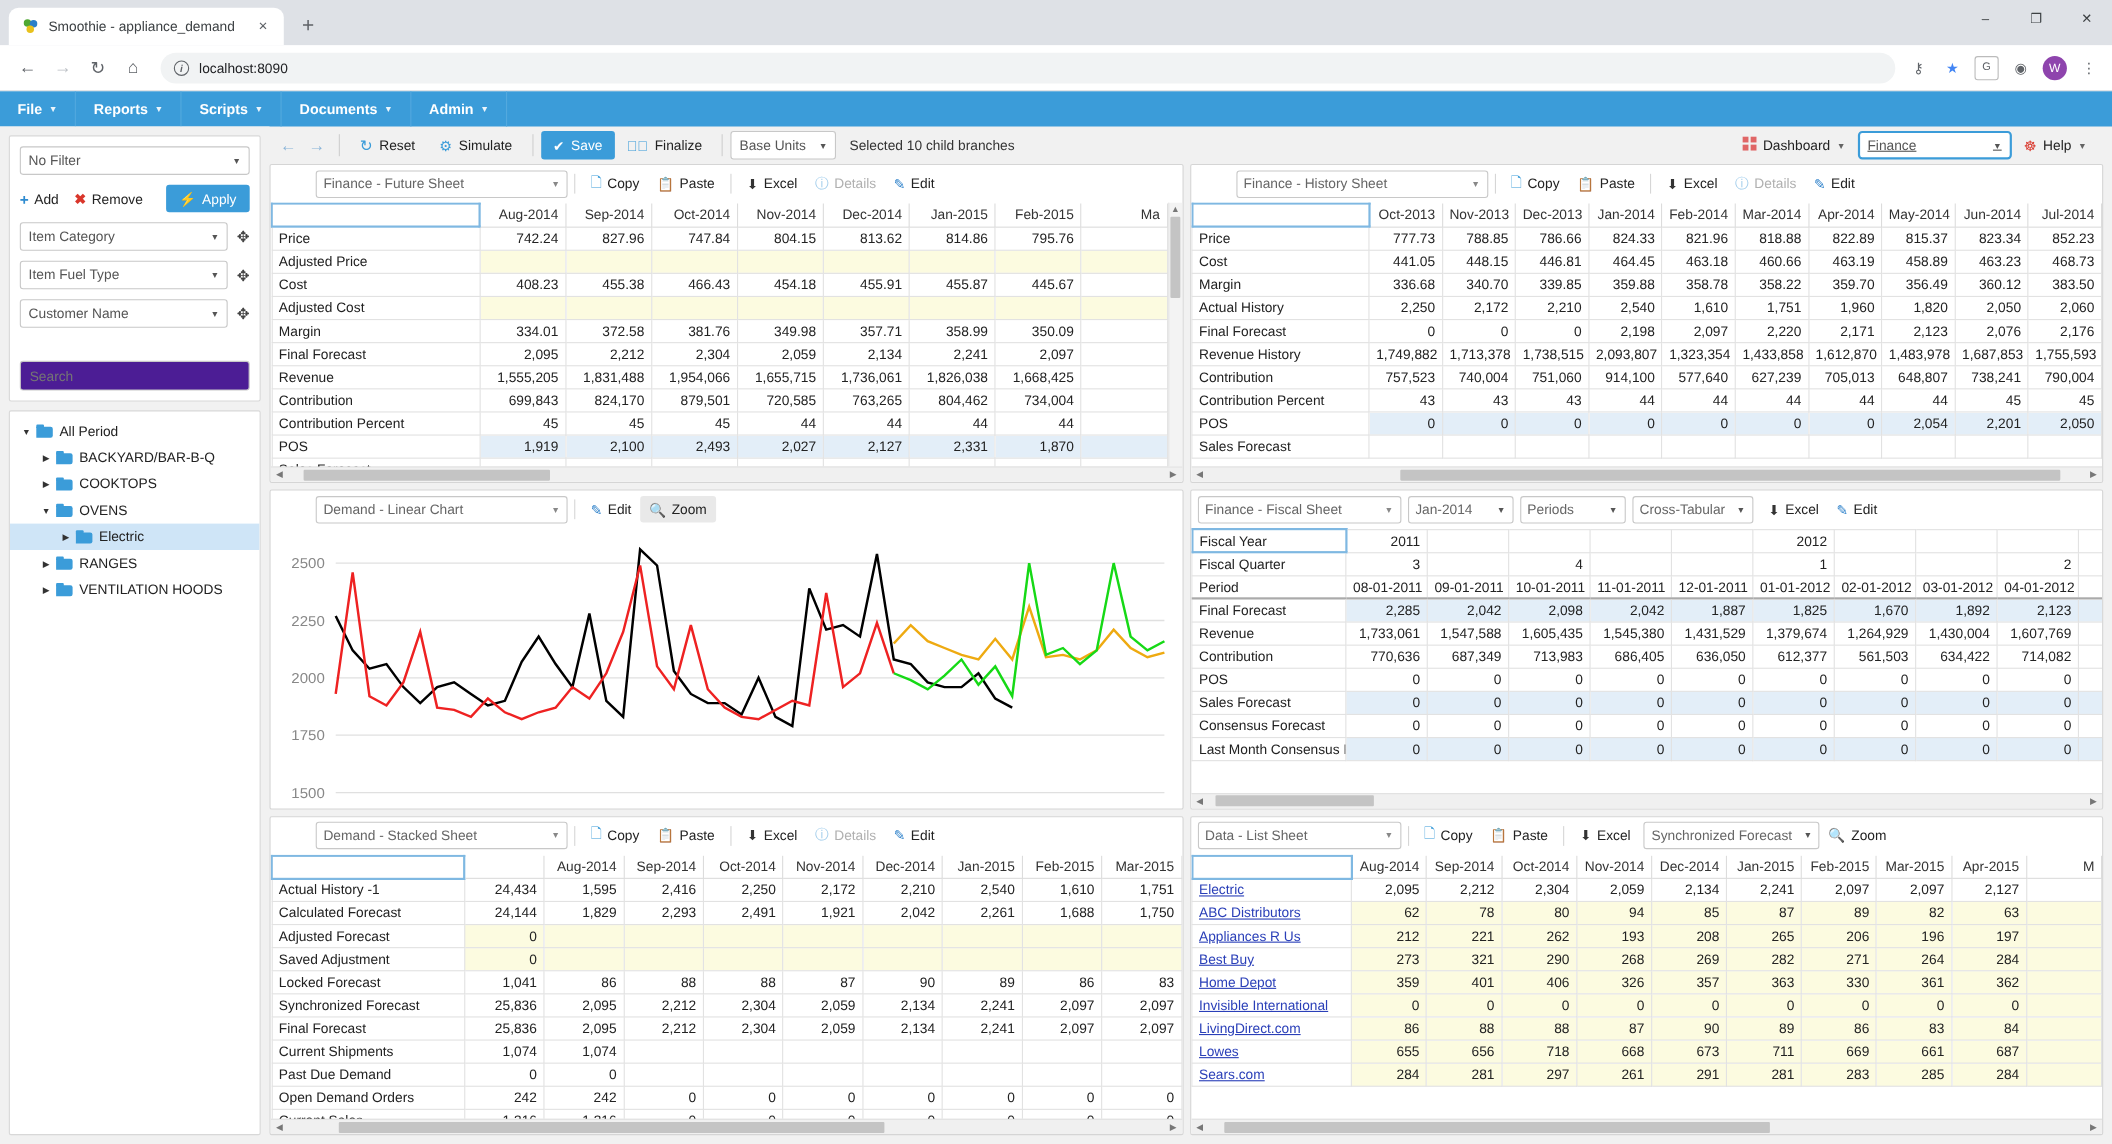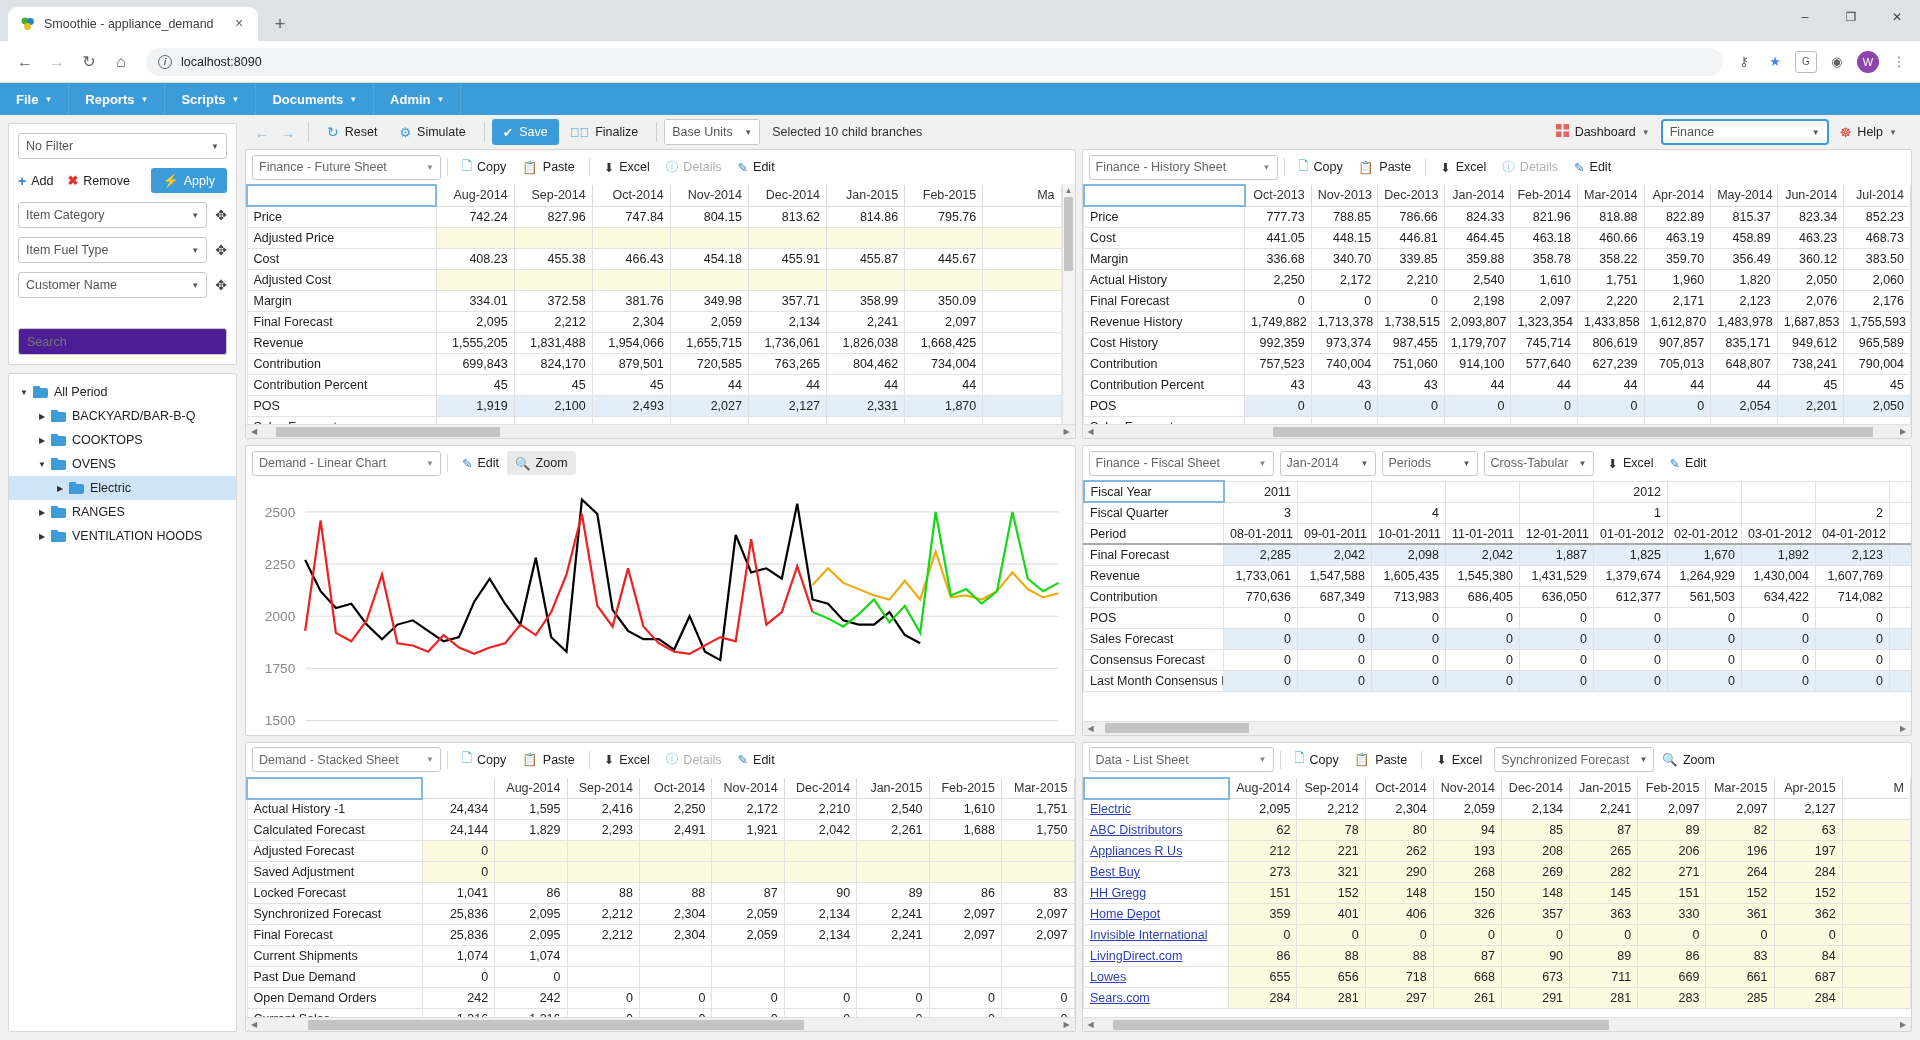--- a/index.html
+++ b/index.html
@@ -72,21 +72,21 @@
   .tbnote{font-size:12.5px;color:#333;margin-left:12px;white-space:nowrap;}
   .grow{flex:1;}
   .tbsel.focus{border:2px solid #3b9cd9;border-radius:4px;}
 
   
   .grid{flex:1;display:grid;grid-template-columns:1fr 1fr;grid-template-rows:1fr 1fr 1fr;gap:6px;min-height:0;}
   .panel{background:#fff;border:1px solid #d5d5d5;border-radius:2px;display:flex;flex-direction:column;min-width:0;min-height:0;overflow:hidden;}
   .phead{height:34px;flex:none;display:flex;align-items:center;gap:0;padding:0 6px;}
   .psel{height:25px;border:1px solid #c8c8c8;border-radius:3px;background:#fff;display:flex;align-items:center;padding:0 6px;font-size:12.5px;color:#666;cursor:pointer;}
   .psel .lbl{flex:1;white-space:nowrap;overflow:hidden;text-overflow:ellipsis;}
-  .psel.w200{width:189px;}
+  .psel.w200{width:229px;margin-left:35px;}
   .psel.w110{width:96px;}.psel.w120{width:110px;}.psel.w185{width:185px;}
   .pbtn{display:flex;align-items:center;gap:5px;padding:0 8px;height:24px;font-size:12.5px;color:#222;cursor:pointer;border-radius:3px;white-space:nowrap;}
   .pbtn.dis{color:#b0b0b0;}
   .pbtn.zoomb{background:#e9e9e9;}
   .psep{width:1px;height:18px;background:#d6d6d6;margin:0 6px;}
 
   
   .tblwrap{flex:1;overflow:hidden;position:relative;min-height:0;}
   table.dt{border-collapse:collapse;font-size:12.5px;table-layout:fixed;width:100%;}
   table.dt th{background:#fff;border:1px solid #dcdcdc;border-top:none;font-weight:normal;color:#333;text-align:right;padding:2px 6px;height:21px;white-space:nowrap;}
@@ -297,21 +297,21 @@
           <svg width="13" height="13" viewBox="0 0 13 13">
               <rect x="0" y="0" width="5.5" height="5.5" fill="#e06666"></rect>
               <rect x="7.5" y="0" width="5.5" height="5.5" fill="#e06666"></rect>
               <rect x="0" y="7.5" width="5.5" height="5.5" fill="#e06666"></rect>
               <rect x="7.5" y="7.5" width="5.5" height="5.5" fill="#e06666"></rect>
             </svg>
         </span>
         <span>Dashboard</span>
         <span class="caret" style="color:#555;">▼</span>
       </div>
-      <div class="tbsel focus" style="width:168px;">
+      <div class="tbsel focus" style="width:140px;text-decoration:underline;">
         <span class="lbl" style="flex:1">Finance</span>
         <span class="ar" style="font-size:8px;">▼</span>
       </div>
       <div class="tbtn">
         <span style="color:#d9362b;font-size:13px;">☸</span>
         <span>Help</span>
         <span class="caret" style="color:#555;">▼</span>
       </div>
     </div>
 
@@ -644,33 +644,20 @@
                   <td>1,738,515</td>
                   <td>2,093,807</td>
                   <td>1,323,354</td>
                   <td>1,433,858</td>
                   <td>1,612,870</td>
                   <td>1,483,978</td>
                   <td>1,687,853</td>
                   <td>1,755,593</td>
                 </tr>
                 <tr>
-                  <td class="lbl">Cost History</td>
-                  <td>992,359</td>
-                  <td>973,374</td>
-                  <td>987,455</td>
-                  <td>1,179,707</td>
-                  <td>745,714</td>
-                  <td>806,619</td>
-                  <td>907,857</td>
-                  <td>835,171</td>
-                  <td>949,612</td>
-                  <td>965,589</td>
-                </tr>
-                <tr>
                   <td class="lbl">Contribution</td>
                   <td>757,523</td>
                   <td>740,004</td>
                   <td>751,060</td>
                   <td>914,100</td>
                   <td>577,640</td>
                   <td>627,239</td>
                   <td>705,013</td>
                   <td>648,807</td>
                   <td>738,241</td>
@@ -1261,33 +1248,20 @@
                   <td class="yellow">290</td>
                   <td class="yellow">268</td>
                   <td class="yellow">269</td>
                   <td class="yellow">282</td>
                   <td class="yellow">271</td>
                   <td class="yellow">264</td>
                   <td class="yellow">284</td>
                   <td class="yellow"></td>
                 </tr>
                 <tr>
-                  <td class="lbl link"><span>HH Gregg</span></td>
-                  <td class="yellow">151</td>
-                  <td class="yellow">152</td>
-                  <td class="yellow">148</td>
-                  <td class="yellow">150</td>
-                  <td class="yellow">148</td>
-                  <td class="yellow">145</td>
-                  <td class="yellow">151</td>
-                  <td class="yellow">152</td>
-                  <td class="yellow">152</td>
-                  <td class="yellow"></td>
-                </tr>
-                <tr>
                   <td class="lbl link"><span>Home Depot</span></td>
                   <td class="yellow">359</td>
                   <td class="yellow">401</td>
                   <td class="yellow">406</td>
                   <td class="yellow">326</td>
                   <td class="yellow">357</td>
                   <td class="yellow">363</td>
                   <td class="yellow">330</td>
                   <td class="yellow">361</td>
                   <td class="yellow">362</td>

